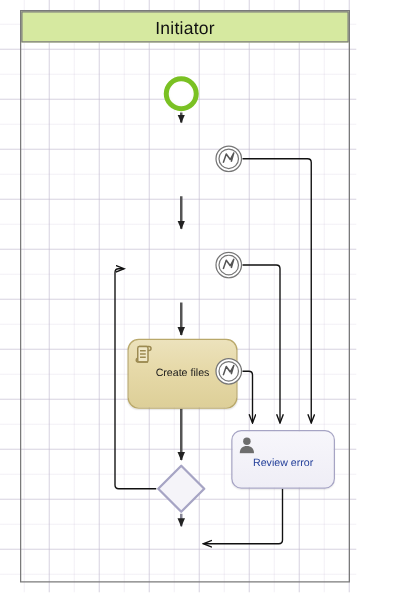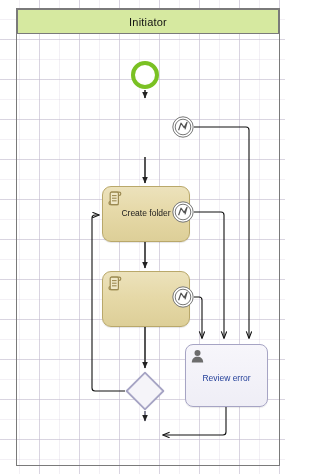--- a/index.html
+++ b/index.html
@@ -29,21 +29,21 @@
     left:16px;top:8px;width:264px;height:458px;
     border:1px solid #7a7a7a;
     background:transparent;
   }
   .pool-header{
     position:absolute;left:17px;top:9px;width:262px;height:25px;
     background:#d6e9a0;
     border:1px solid #7a7a7a;
     box-sizing:border-box;
     display:flex;align-items:center;justify-content:center;
-    font-size:11px;color:#111111;letter-spacing:.2px;
+    font-size:14px;color:#111111;letter-spacing:.2px;
   }
 
   
   .event{border-radius:50%;box-sizing:border-box;}
   .start-event{
     left:131px;top:61px;width:28px;height:28px;
     border:4px solid #7ac123;
     background:radial-gradient(circle at 50% 45%, #ffffff 55%, #f2f8e8 100%);
   }
 
@@ -63,21 +63,21 @@
   .task-2{left:102px;top:186px;}
   .task-3{left:102px;top:271px;}
 
   
   .script-icon{
     position:absolute;left:5px;top:4px;width:14px;height:15px;
   }
 
   
   .user-task{
-    left:185px;top:344px;width:83px;height:63px;
+    left:185px;top:344px;width:83px;height:47px;
     border:1px solid #a6a4c4;
     border-radius:8px;
     background:linear-gradient(to bottom,#f7f6fb 0%,#efeef6 100%);
     display:flex;align-items:center;justify-content:center;
     font-size:8.5px;color:#24409a;
     box-shadow:0 1px 1px rgba(0,0,0,.08);
   }
   .user-task .task-label{padding:0 8px;padding-top:7px;}
   .user-icon{position:absolute;left:5px;top:4px;width:13px;height:14px;}
 
@@ -129,41 +129,31 @@
 
     <path d="M226,391 L226,432 Q226,435 223,435 L163,435" stroke="#111111" stroke-width="1.1" fill="none" marker-end="url(#arrow-thin)"></path>
   </svg>
 
   <div class="node pool"></div>
   <div class="pool-header">Initiator</div>
 
   <div class="node event start-event"></div>
 
 
-  <div class="node task task-2">
-    <svg class="script-icon" viewBox="0 0 14 15" xmlns="http://www.w3.org/2000/svg">
-      <path d="M3.2,1.2 h8.0 a1.6,1.6 0 0 1 0,3.2 h-1.0" fill="none" stroke="#9c8a52" stroke-width="1.2"></path>
-      <rect x="2.2" y="1.2" width="8.2" height="12.4" rx="1.3" fill="#f0e8c8" stroke="#9c8a52" stroke-width="1.2"></rect>
-      <path d="M2.2,10.6 h-0.2 a1.6,1.6 0 0 0 0,3.0 h8.4" fill="none" stroke="#9c8a52" stroke-width="1.2"></path>
-      <line x1="4.0" y1="4.6" x2="8.6" y2="4.6" stroke="#9c8a52" stroke-width="1.1"></line>
-      <line x1="4.0" y1="7.2" x2="8.6" y2="7.2" stroke="#9c8a52" stroke-width="1.1"></line>
-      <line x1="4.0" y1="9.8" x2="8.6" y2="9.8" stroke="#9c8a52" stroke-width="1.1"></line>
-    </svg>
-    <span class="task-label">Create folder</span>
-  </div>
 
   <div class="node task task-3">
     <svg class="script-icon" viewBox="0 0 14 15" xmlns="http://www.w3.org/2000/svg">
       <path d="M3.2,1.2 h8.0 a1.6,1.6 0 0 1 0,3.2 h-1.0" fill="none" stroke="#9c8a52" stroke-width="1.2"></path>
       <rect x="2.2" y="1.2" width="8.2" height="12.4" rx="1.3" fill="#f0e8c8" stroke="#9c8a52" stroke-width="1.2"></rect>
       <path d="M2.2,10.6 h-0.2 a1.6,1.6 0 0 0 0,3.0 h8.4" fill="none" stroke="#9c8a52" stroke-width="1.2"></path>
       <line x1="4.0" y1="4.6" x2="8.6" y2="4.6" stroke="#9c8a52" stroke-width="1.1"></line>
       <line x1="4.0" y1="7.2" x2="8.6" y2="7.2" stroke="#9c8a52" stroke-width="1.1"></line>
       <line x1="4.0" y1="9.8" x2="8.6" y2="9.8" stroke="#9c8a52" stroke-width="1.1"></line>
     </svg>
+    <span class="task-label">Create files</span>
   </div>
 
   <svg class="node boundary be-1" viewBox="0 0 22 22" xmlns="http://www.w3.org/2000/svg">
     <circle cx="11" cy="11" r="10.2" fill="#ffffff" stroke="#777777" stroke-width="1"></circle>
     <circle cx="11" cy="11" r="7.8" fill="#ffffff" stroke="#777777" stroke-width="1"></circle>
     <path d="M6.6,14.2 L9.0,7.2 L12.2,11.6 L15.0,6.4 L13.0,13.4" fill="none" stroke="#555555" stroke-width="1.2" stroke-linejoin="round"></path>
   </svg>
 
   <svg class="node boundary be-2" viewBox="0 0 22 22" xmlns="http://www.w3.org/2000/svg">
     <circle cx="11" cy="11" r="10.2" fill="#ffffff" stroke="#777777" stroke-width="1"></circle>

